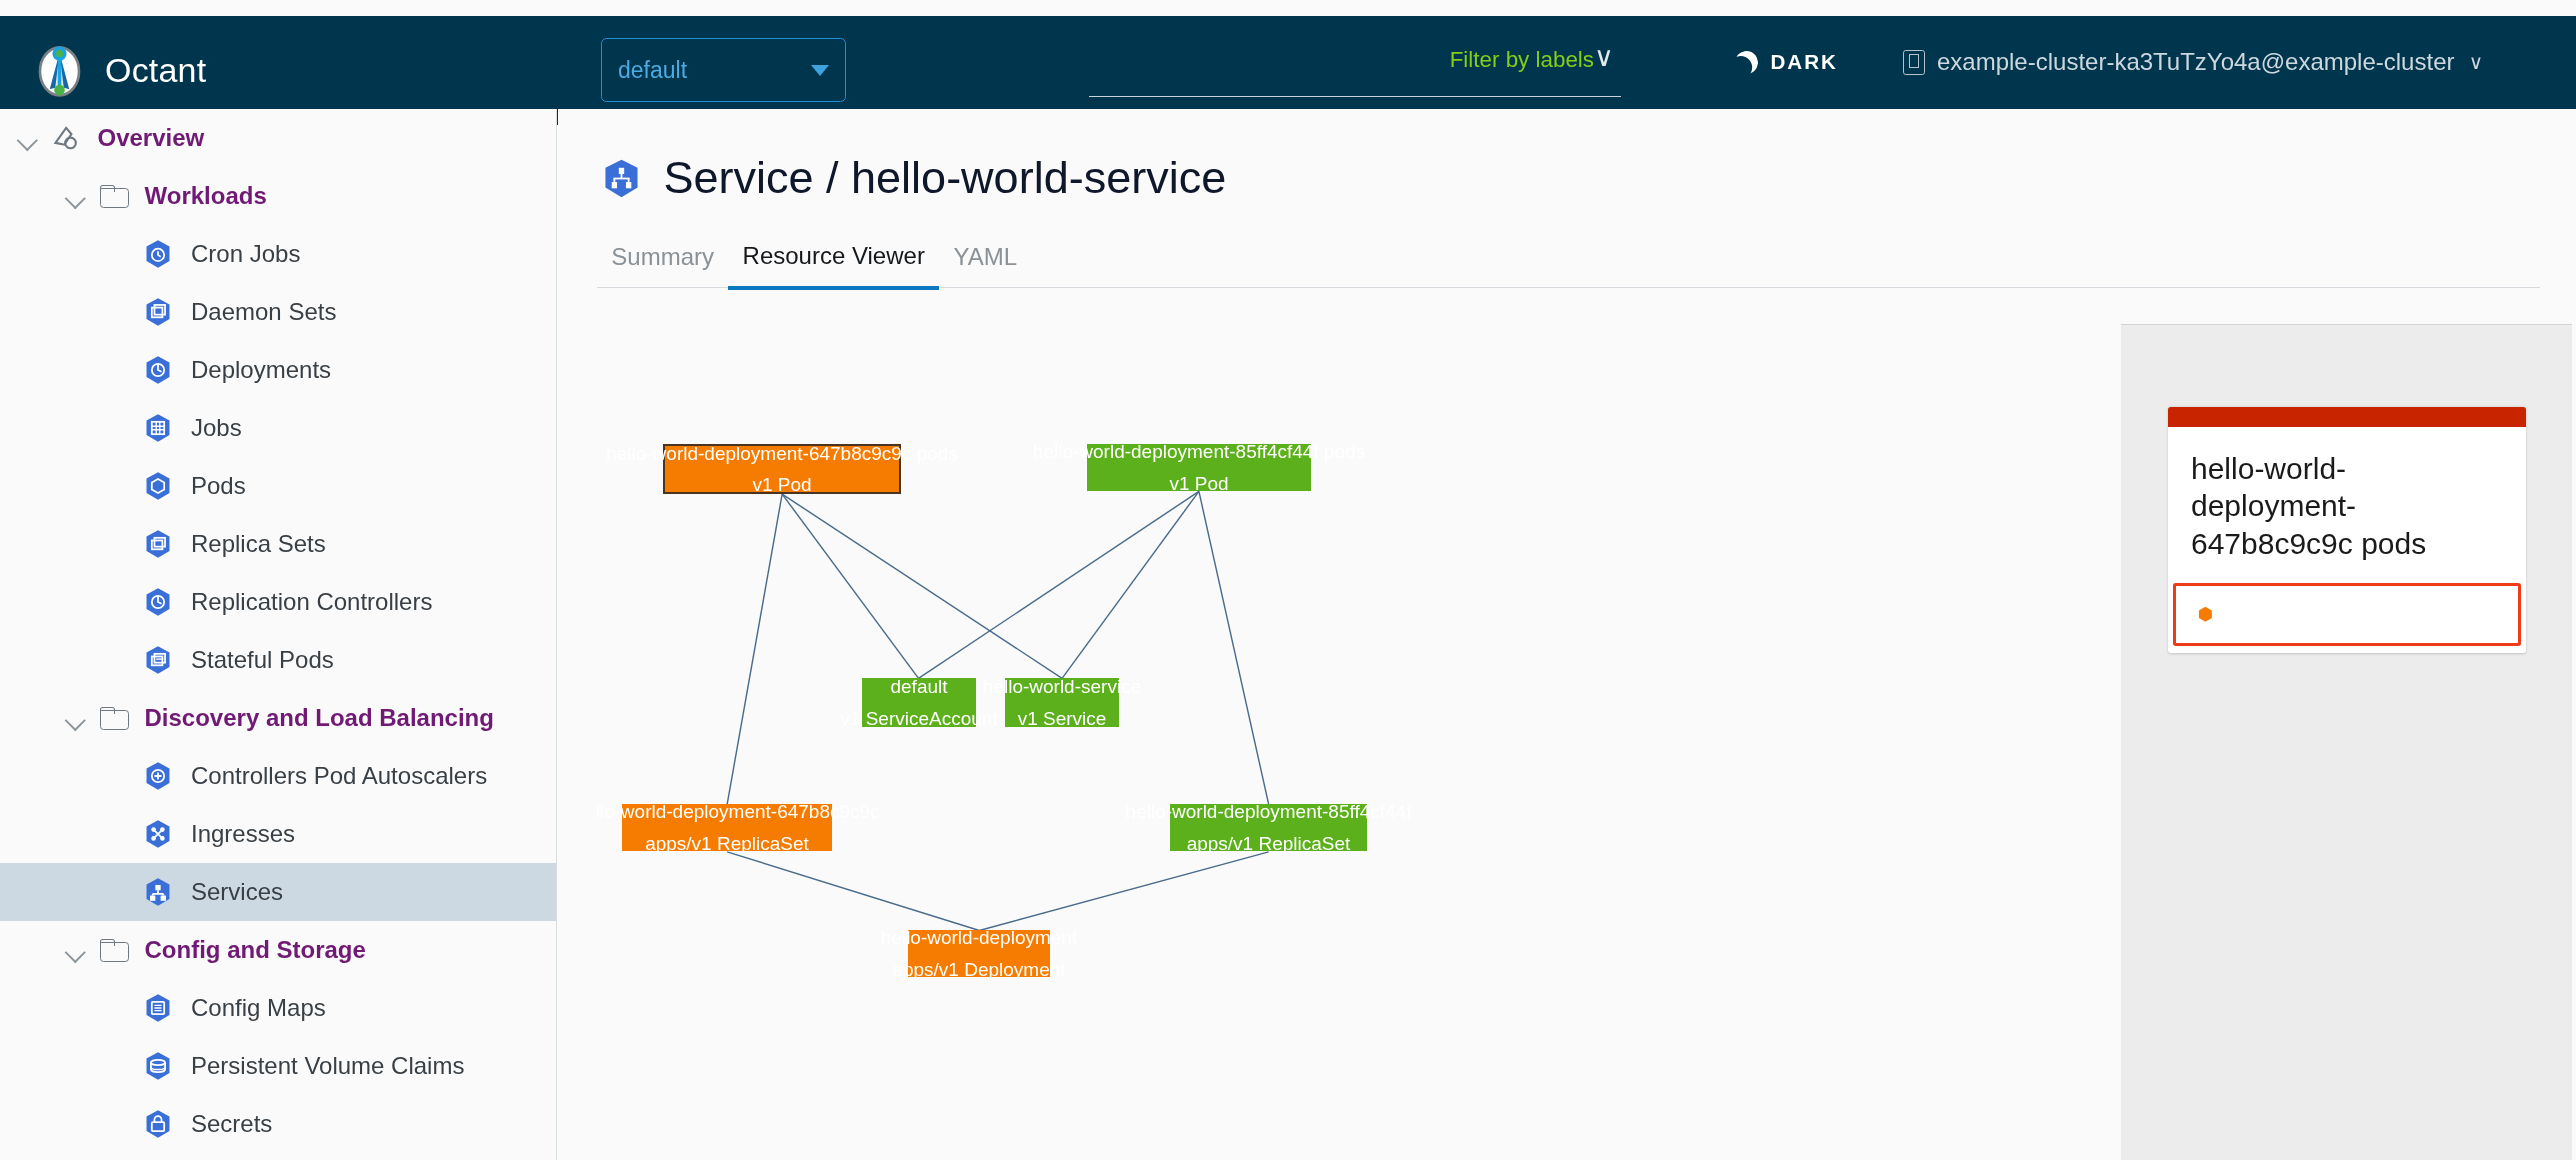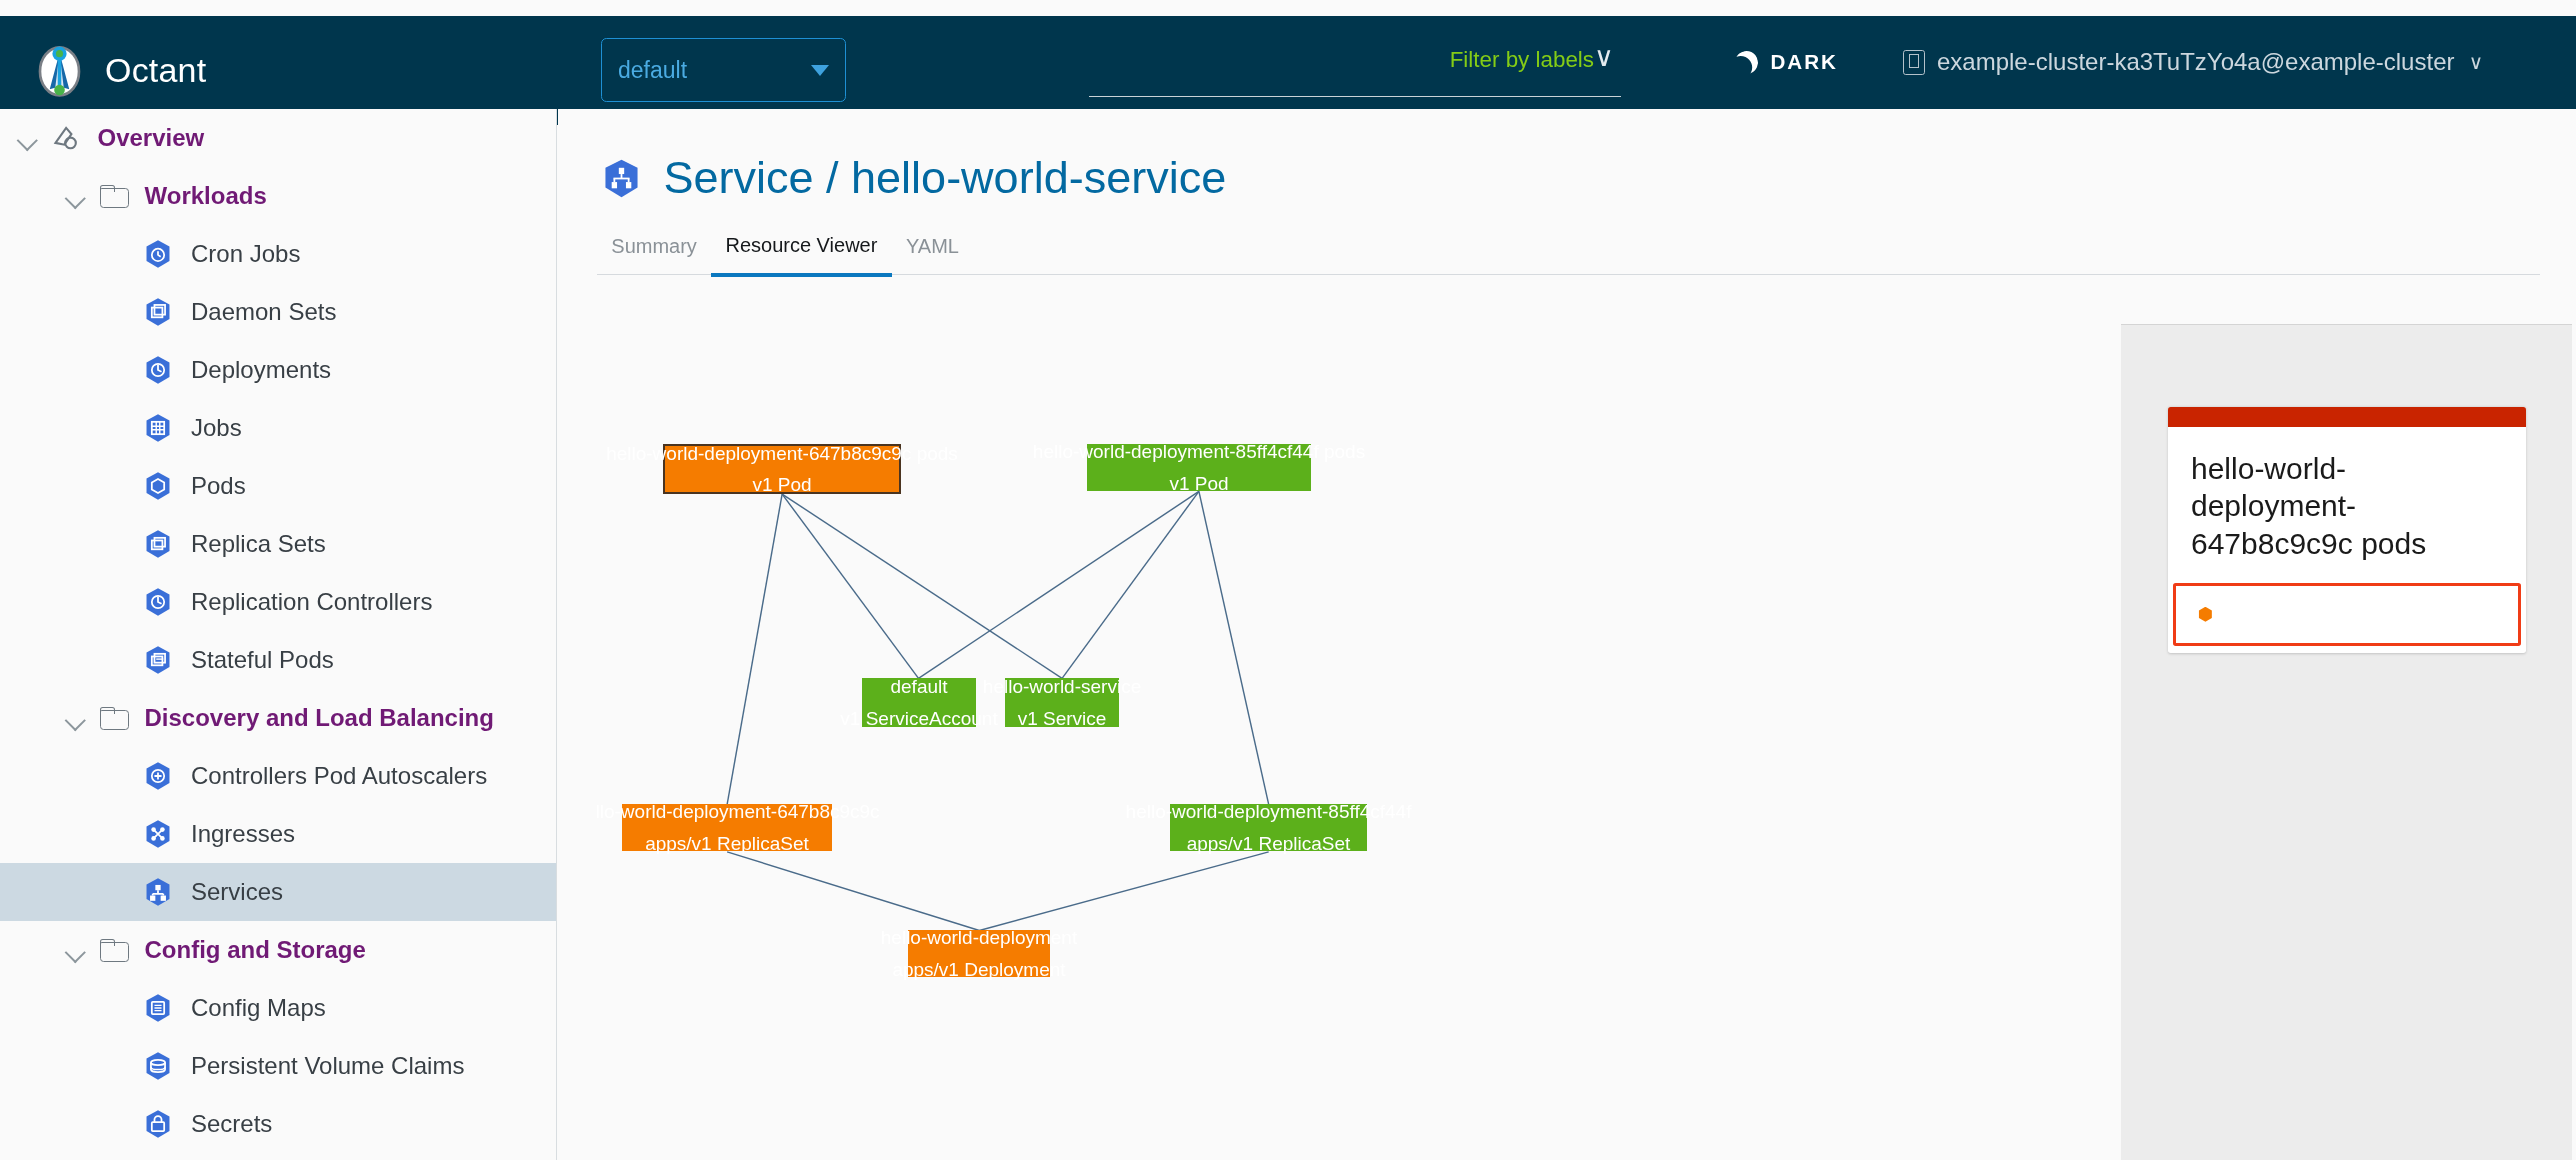--- a/index.html
+++ b/index.html
@@ -109,29 +109,29 @@
   .nav-label-group { font-size: 24px; color: #701a75; font-weight: bold; }
   .nav-label-leaf  { font-size: 24px; color: #383f45; font-weight: 400; }
 
   
   .main {
     position: absolute; left: 558px; top: 109px; width: 2018px; height: 1051px;
     background: #fafafa;
   }
   .page-head { padding: 43px 0 0 43px; display: flex; align-items: center; gap: 21.5px; }
   .page-head-icon { width: 41px; height: 41px; flex: none; }
-  .page-title { font-size: 45px; color: #0369a1; font-weight: 400; }
+  .page-title { font-size: 45px; color: #0f172a; font-weight: 400; }
 
   .tabs {
     margin: 30px 0 0 39px; display: flex; align-items: flex-end; gap: 0;
     width: 1943px; border-bottom: 1.8px solid #d6dade; position: relative;
   }
   .tab {
-    font-size: 20px; color: #8a9197; padding: 0 14.3px 16px 14.3px; cursor: pointer;
-    background: none; border: none; font-family: inherit;
+    font-size: 24px; color: #8a9197; padding: 0 14.3px 16px 14.3px; cursor: pointer;
+    background: none; border: none; font-family: inherit; margin-top: 8px;
   }
   .tab.active { color: #15181b; border-bottom: 4.5px solid #0b78bf; margin-bottom: -2.7px; }
 
   
   .viewer {
     position: absolute; left: 39px; top: 215px; width: 1975px; height: 841px;
     display: flex;
   }
   .graph-canvas {
     position: relative; width: 1524px; height: 841px;

